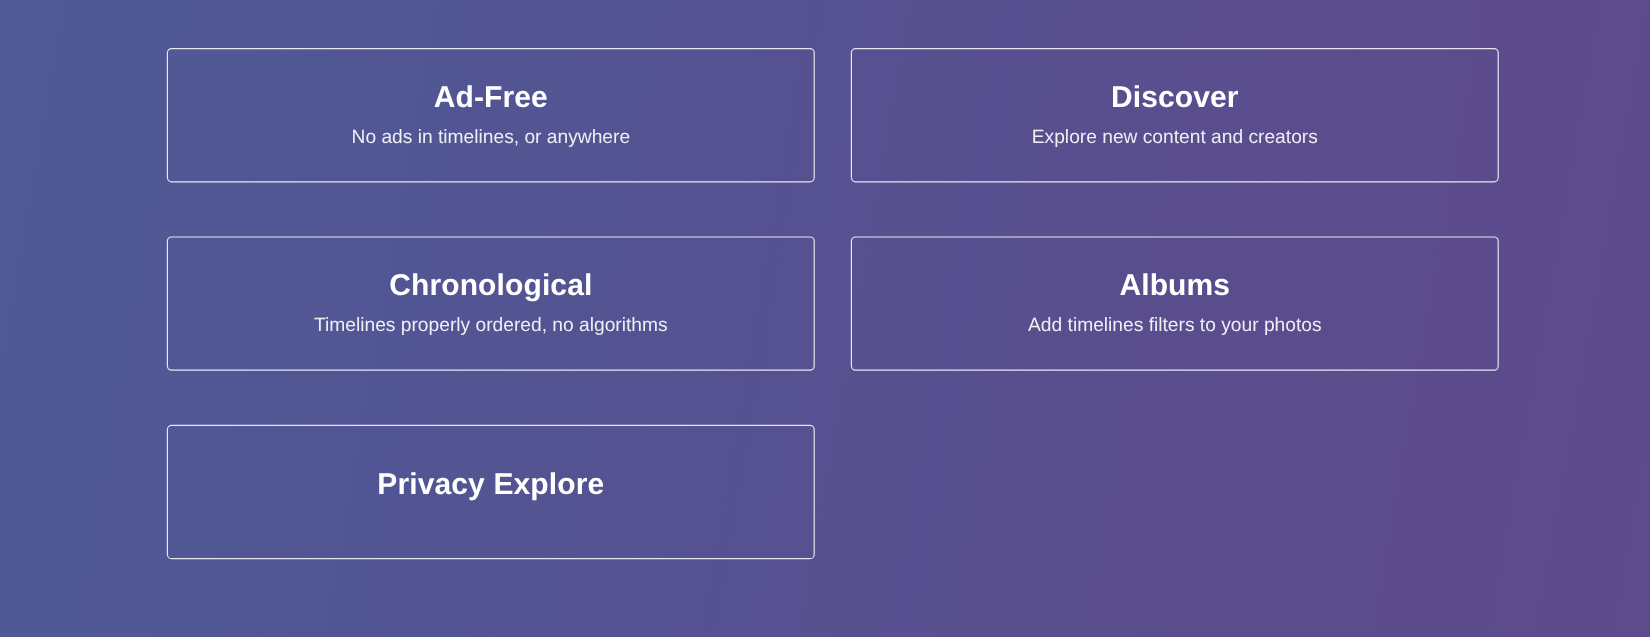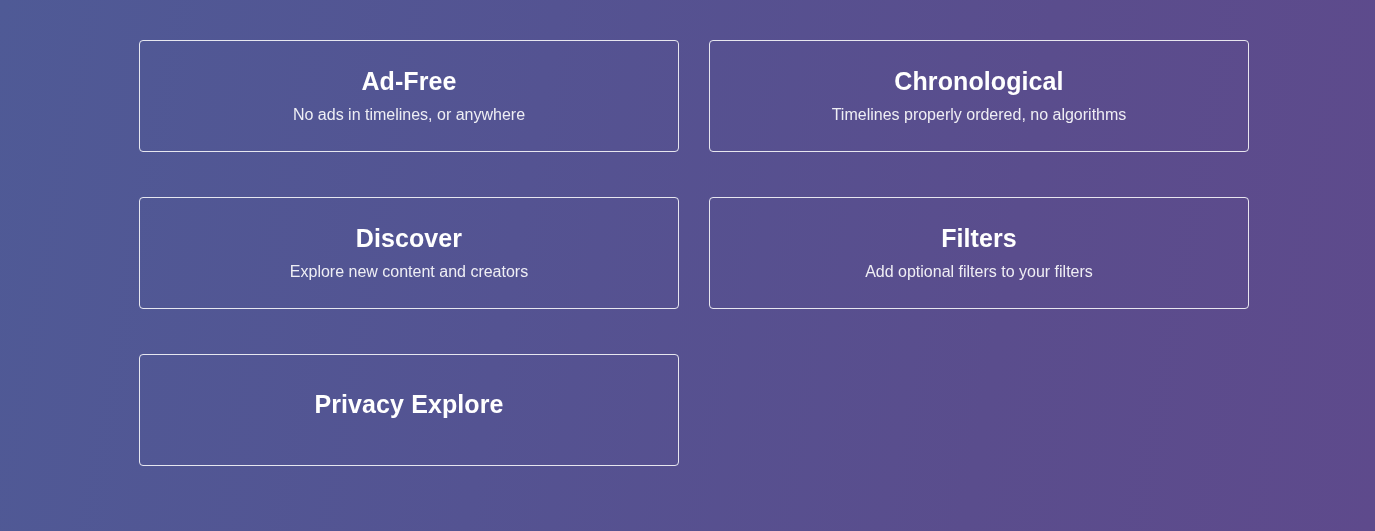--- a/index.html
+++ b/index.html
@@ -70,32 +70,32 @@
 
 <section id="feature-section">
   <div id="feature-grid">
 
     <div class="feature-card">
       <span class="feature-title">Ad-Free</span>
       <span class="feature-subtitle">No ads in timelines, or anywhere</span>
     </div>
 
     <div class="feature-card">
+      <span class="feature-title">Discover</span>
+      <span class="feature-subtitle">Explore new content and creators</span>
+    </div>
+
+    <div class="feature-card">
       <span class="feature-title">Chronological</span>
       <span class="feature-subtitle">Timelines properly ordered, no algorithms</span>
     </div>
 
     <div class="feature-card">
-      <span class="feature-title">Discover</span>
-      <span class="feature-subtitle">Explore new content and creators</span>
-    </div>
-
-    <div class="feature-card">
-      <span class="feature-title">Filters</span>
-      <span class="feature-subtitle">Add optional filters to your filters</span>
+      <span class="feature-title">Albums</span>
+      <span class="feature-subtitle">Add timelines filters to your photos</span>
     </div>
 
 
     <div class="feature-card">
       <span class="feature-title">Privacy Explore</span>
     </div>
 
   </div>
 </section>
 

